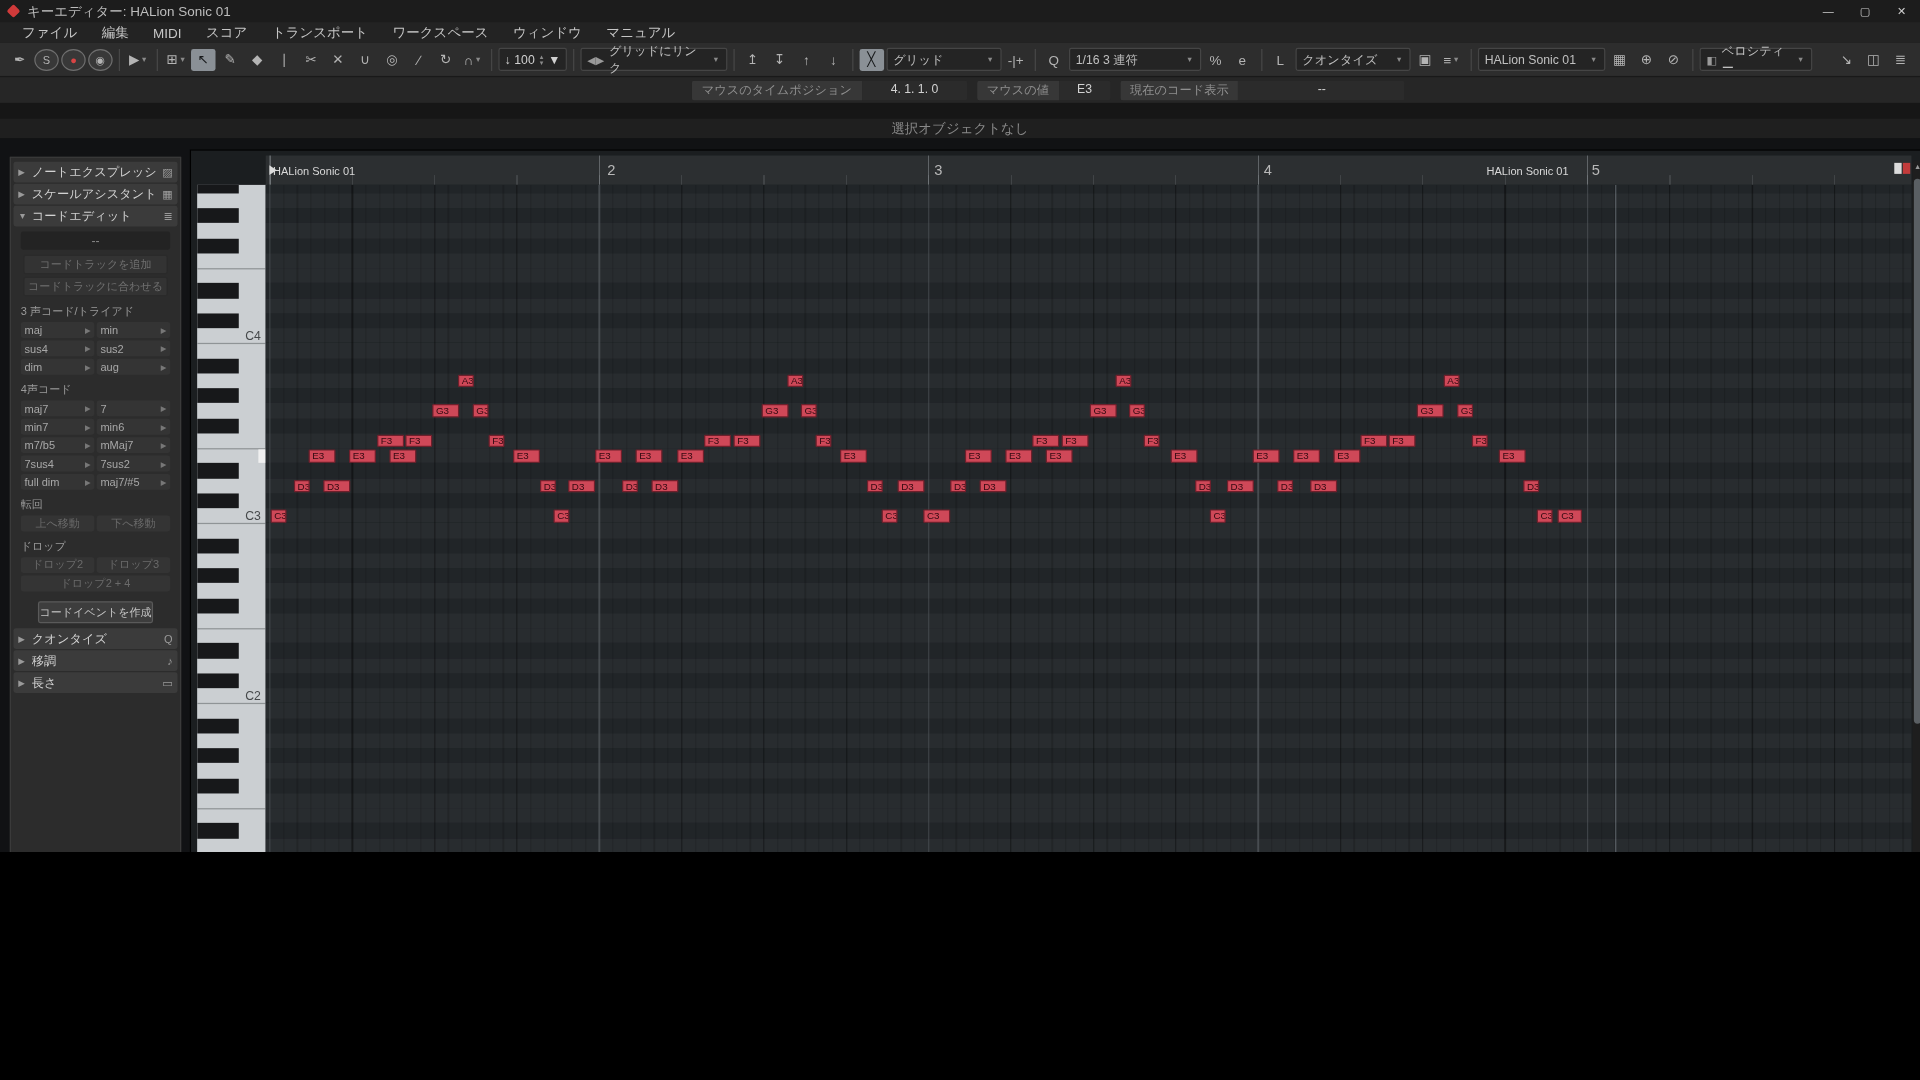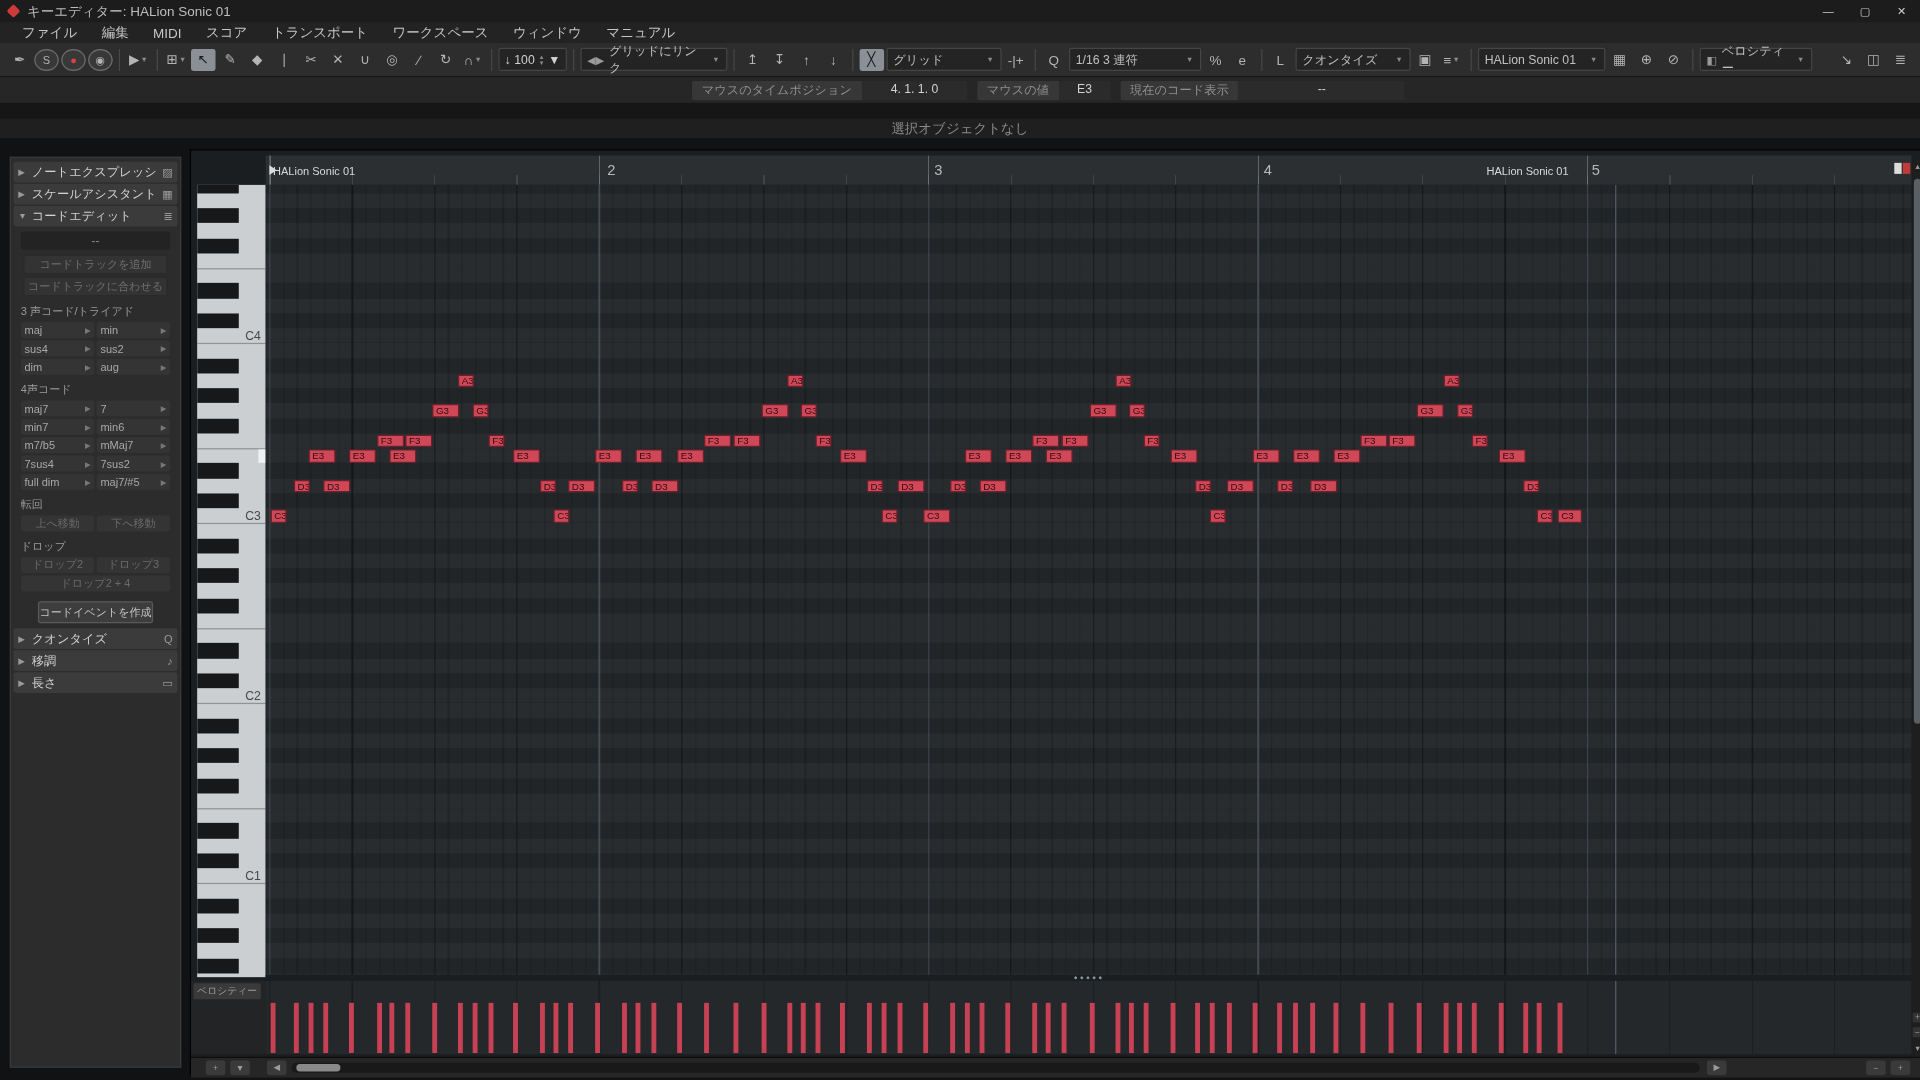--- a/index.html
+++ b/index.html
@@ -1,16 +1,16 @@
 <!DOCTYPE html>
 <html><head>
 <meta charset="utf-8">
 <style>
   html,body{margin:0;padding:0;background:#000;}
-  #viewport{position:relative;width:1920px;height:1080px;overflow:hidden;background:#22c55e;}
+  #viewport{position:relative;width:1920px;height:852px;overflow:hidden;background:#22c55e;}
   #stage{position:relative;width:1568px;height:882px;transform:scale(1.224489796);transform-origin:0 0;
          background:#161616;font-family:"Liberation Sans","DejaVu Sans",sans-serif;color:#c8c8c8;}
   
   .titlebar{position:absolute;left:0;top:0;right:0;height:18px;background:#1c1c1c;display:flex;align-items:center;font-size:11px;color:#bdbdbd;}
   .appicon{width:10px;height:10px;margin:0 6px 0 6px;background:#d03a3a;border-radius:2px;transform:rotate(45deg) scale(.8);}
   .wctrls{margin-left:auto;display:flex;height:100%;}
   .wbtn{width:30px;height:100%;display:flex;align-items:center;justify-content:center;font-size:9px;color:#cfcfcf;}
   .menubar{position:absolute;left:0;top:18px;right:0;height:17px;background:#232323;display:flex;align-items:center;padding-left:8px;}
   .mitem{font-size:11px;color:#c6c6c6;padding:0 10px;}
   

